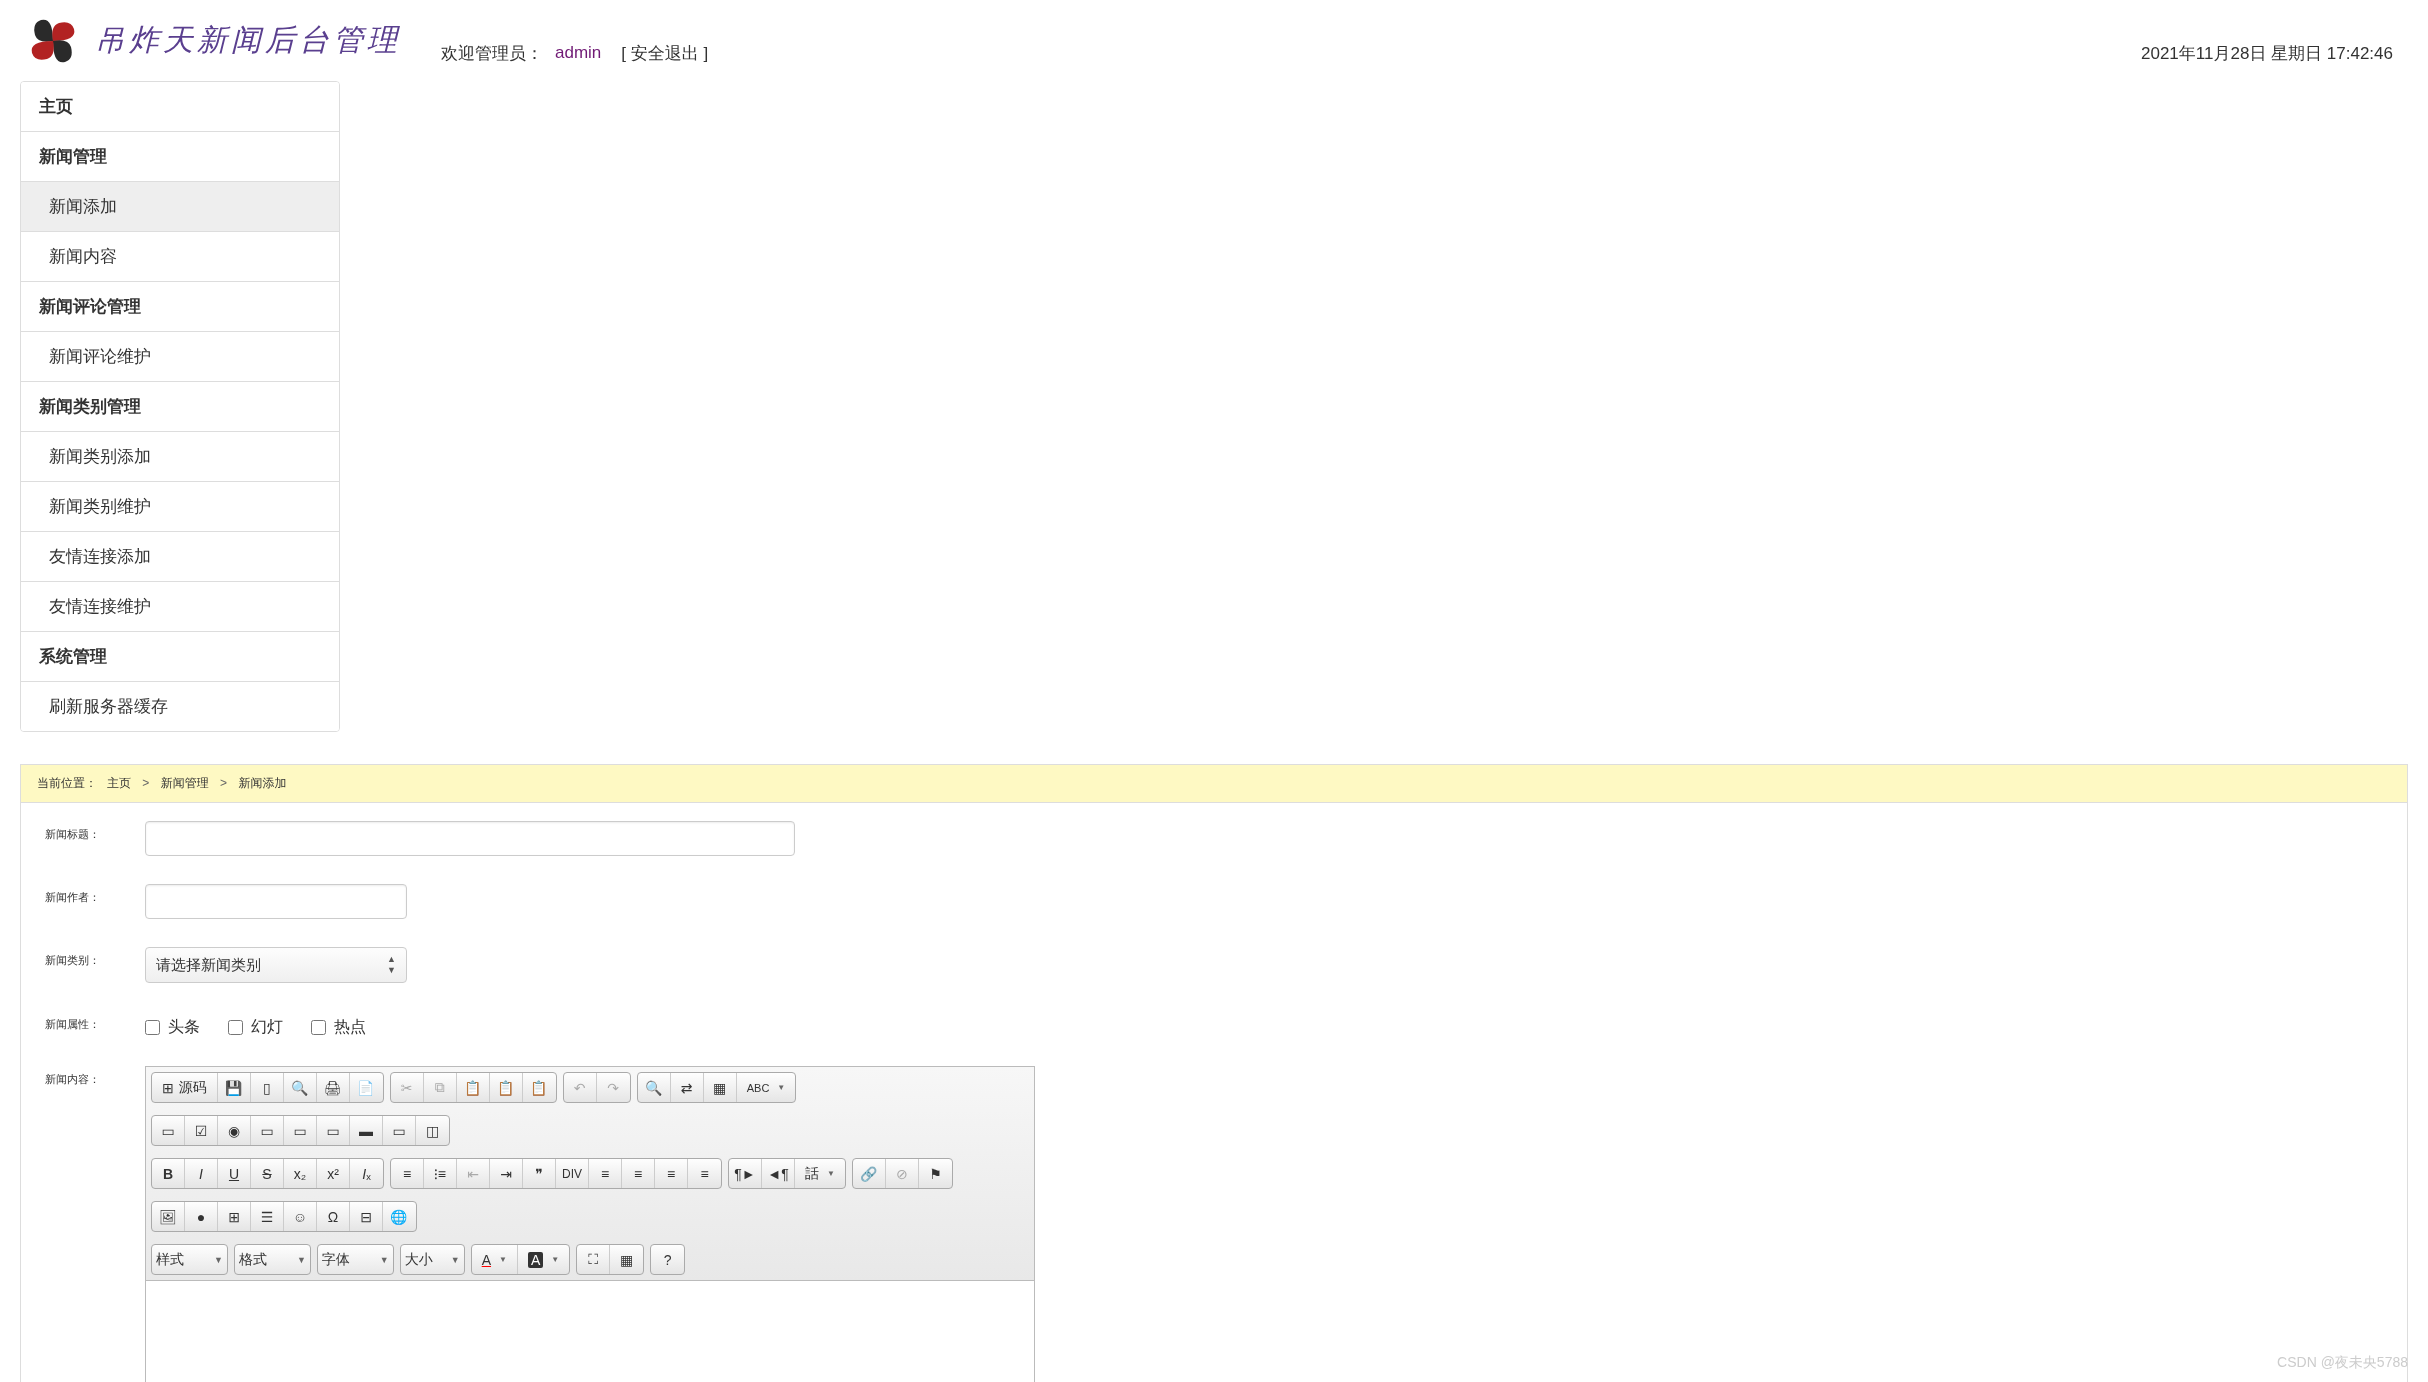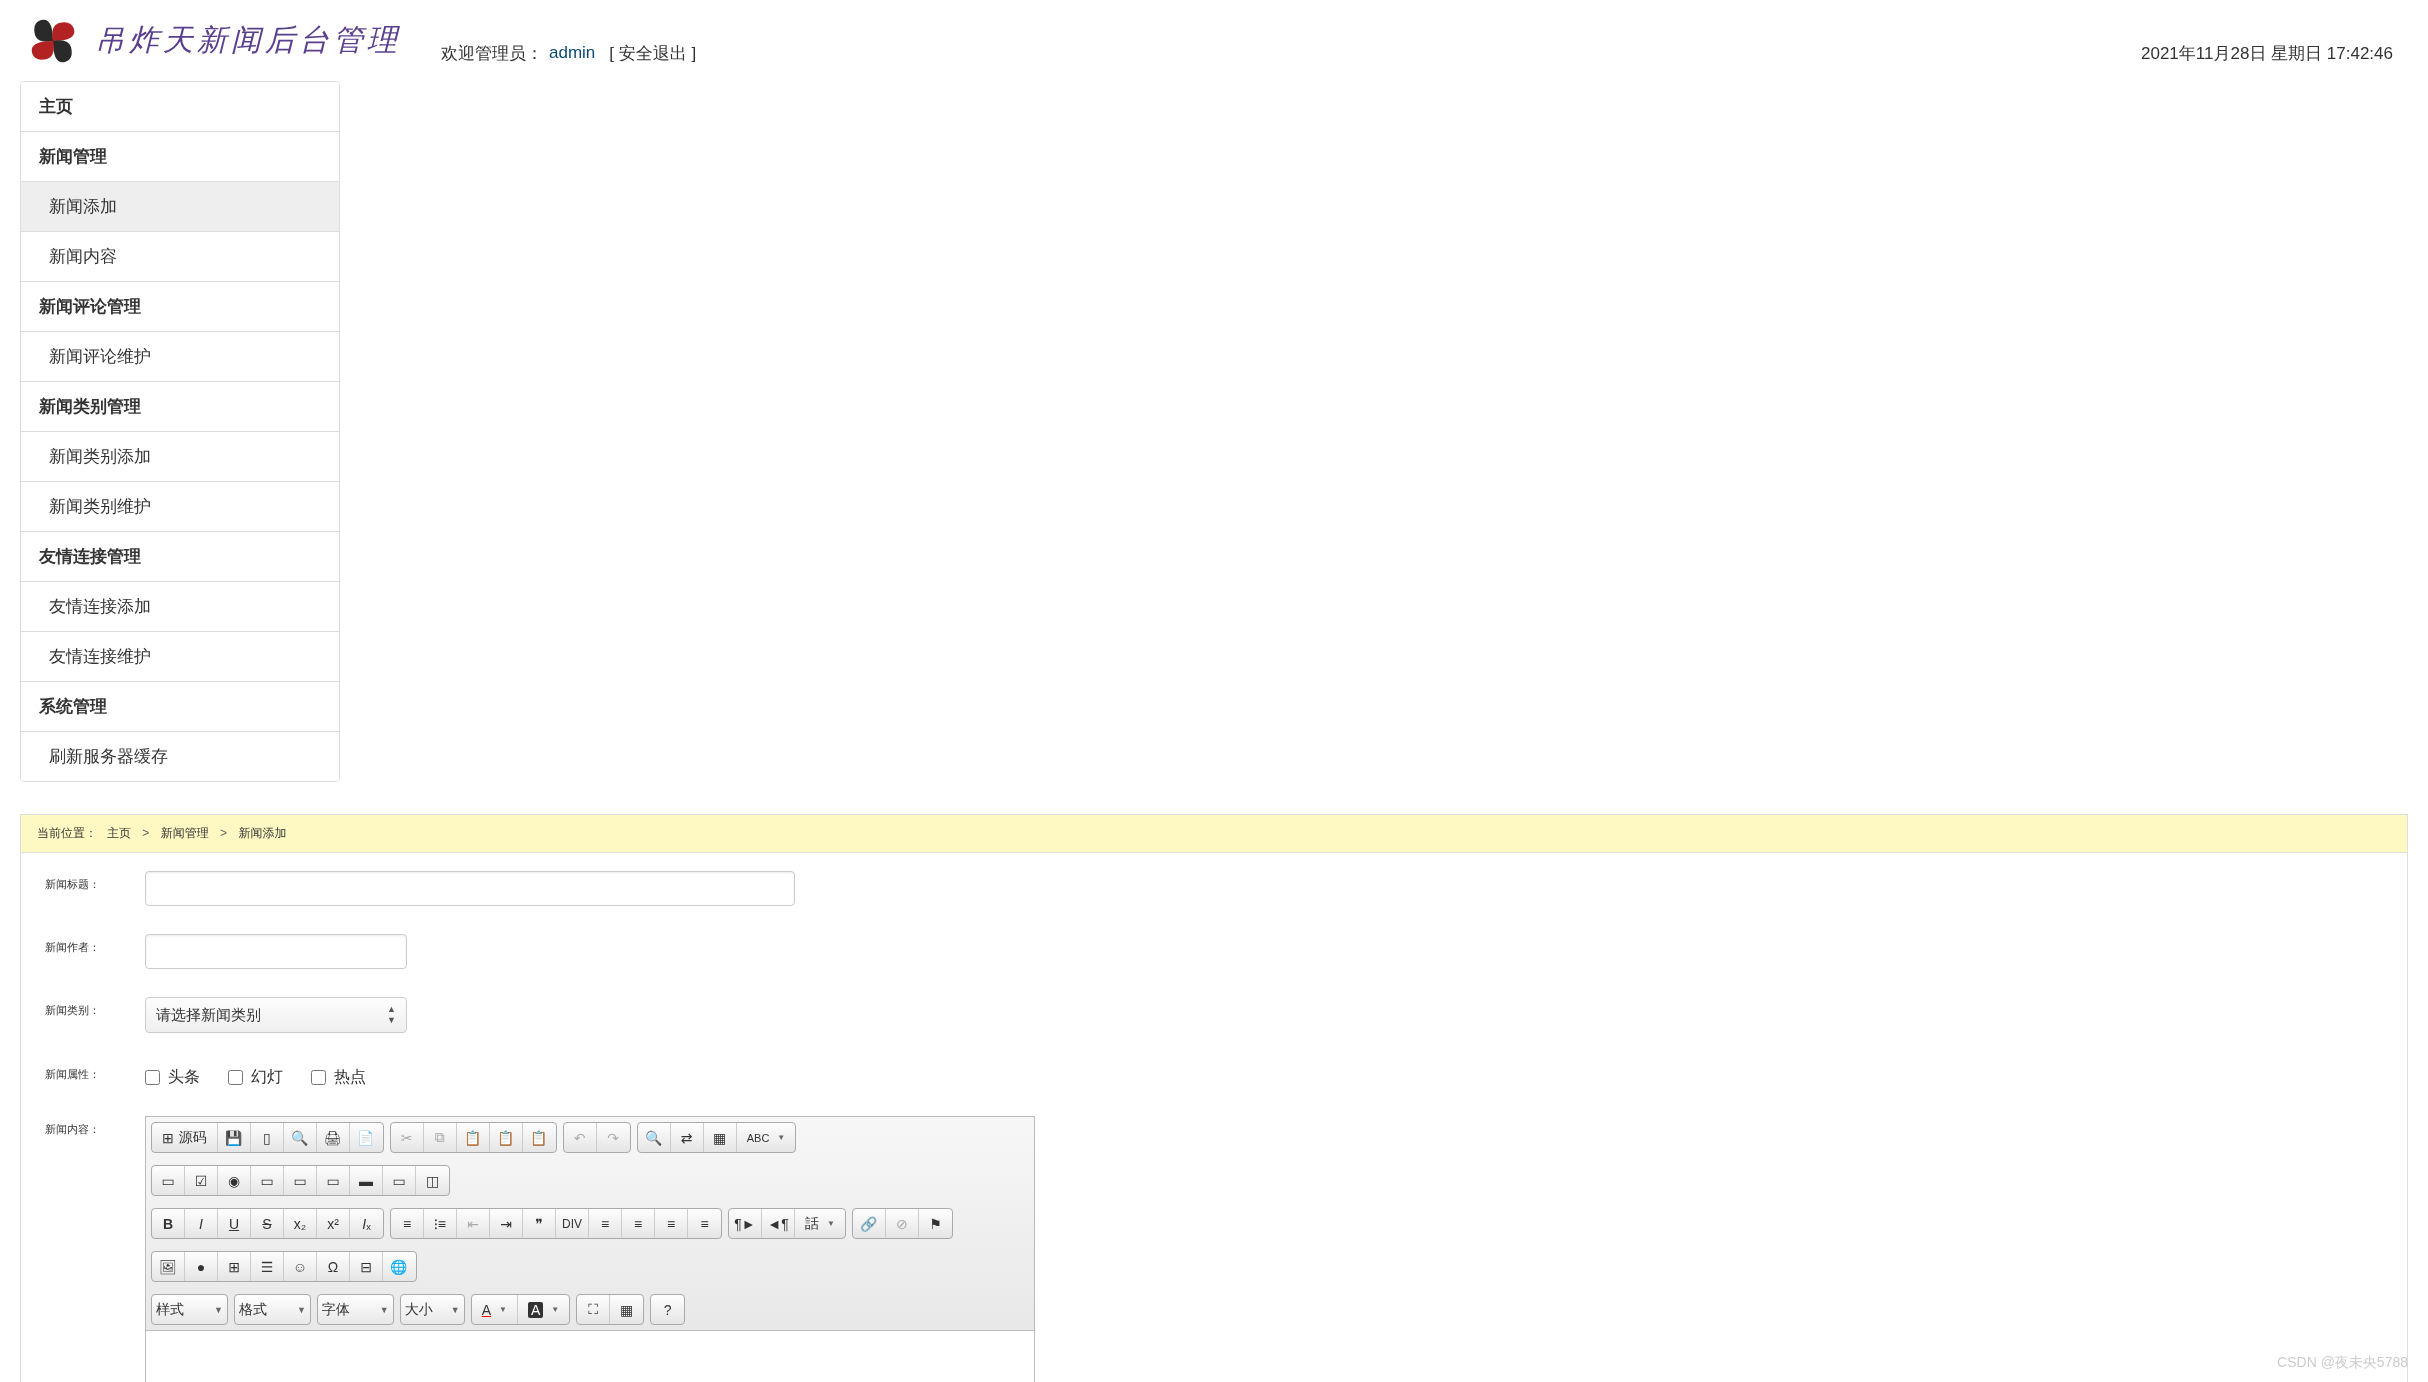--- a/index.html
+++ b/index.html
@@ -3,21 +3,21 @@
   <meta charset="utf-8">
   <style>
     * { box-sizing: border-box; margin: 0; padding: 0; }
     body { font-family: "Microsoft YaHei", Arial, sans-serif; font-size: 15px; color: #333; background: #fff; }
     
     .header { display: flex; align-items: center; padding: 8px 20px 0 20px; }
     .logo { width: 65px; height: 65px; display: flex; align-items: center; justify-content: center; }
     .logo svg { width: 60px; height: 60px; }
     .brand { font-size: 30px; font-family: Liberation Serif, serif; font-style: italic; color: #5a3f8f; margin-left: 10px; letter-spacing: 4px; }
     .header-info { margin-left: 40px; font-size: 17px; display: flex; align-items: center; margin-top: 25px; }
-    .header-info .admin { color: #0c4a6e; margin: 0 6px; }
+    .header-info .admin { color: #701a75; margin: 0 12px; }
     .header-info .logout { margin-left: 8px; }
     .datetime { margin-left: auto; font-size: 17px; margin-top: 25px; margin-right: 15px; }
     
     .container { display: flex; padding: 8px 20px; gap: 32px; flex-direction: column; }
     
     .sidebar { width: 320px; border: 1px solid #ddd; border-radius: 4px; overflow: hidden; align-self: flex-start; }
     .sidebar-item { padding: 13px 18px; border-bottom: 1px solid #ddd; cursor: pointer; font-size: 17px; }
     .sidebar-item:last-child { border-bottom: none; }
     .sidebar-item.header-item { font-weight: bold; background: #fff; }
     .sidebar-item.sub-item { padding-left: 28px; background: #fff; }
@@ -80,21 +80,20 @@
   <div class="sidebar" id="sidebar">
       <div class="sidebar-item header-item">主页</div>
       <div class="sidebar-item header-item">新闻管理</div>
       <div class="sidebar-item sub-item active">新闻添加</div>
       <div class="sidebar-item sub-item">新闻内容</div>
       <div class="sidebar-item header-item">新闻评论管理</div>
       <div class="sidebar-item sub-item">新闻评论维护</div>
       <div class="sidebar-item header-item">新闻类别管理</div>
       <div class="sidebar-item sub-item">新闻类别添加</div>
       <div class="sidebar-item sub-item">新闻类别维护</div>
-      <div class="sidebar-item header-item">友情连接管理</div>
       <div class="sidebar-item sub-item">友情连接添加</div>
       <div class="sidebar-item sub-item">友情连接维护</div>
       <div class="sidebar-item header-item">系统管理</div>
       <div class="sidebar-item sub-item">刷新服务器缓存</div>
     </div>
 
   <div class="main">
     <div class="breadcrumb">
       <span>当前位置：</span>&nbsp;&nbsp;
       <span>主页</span>

